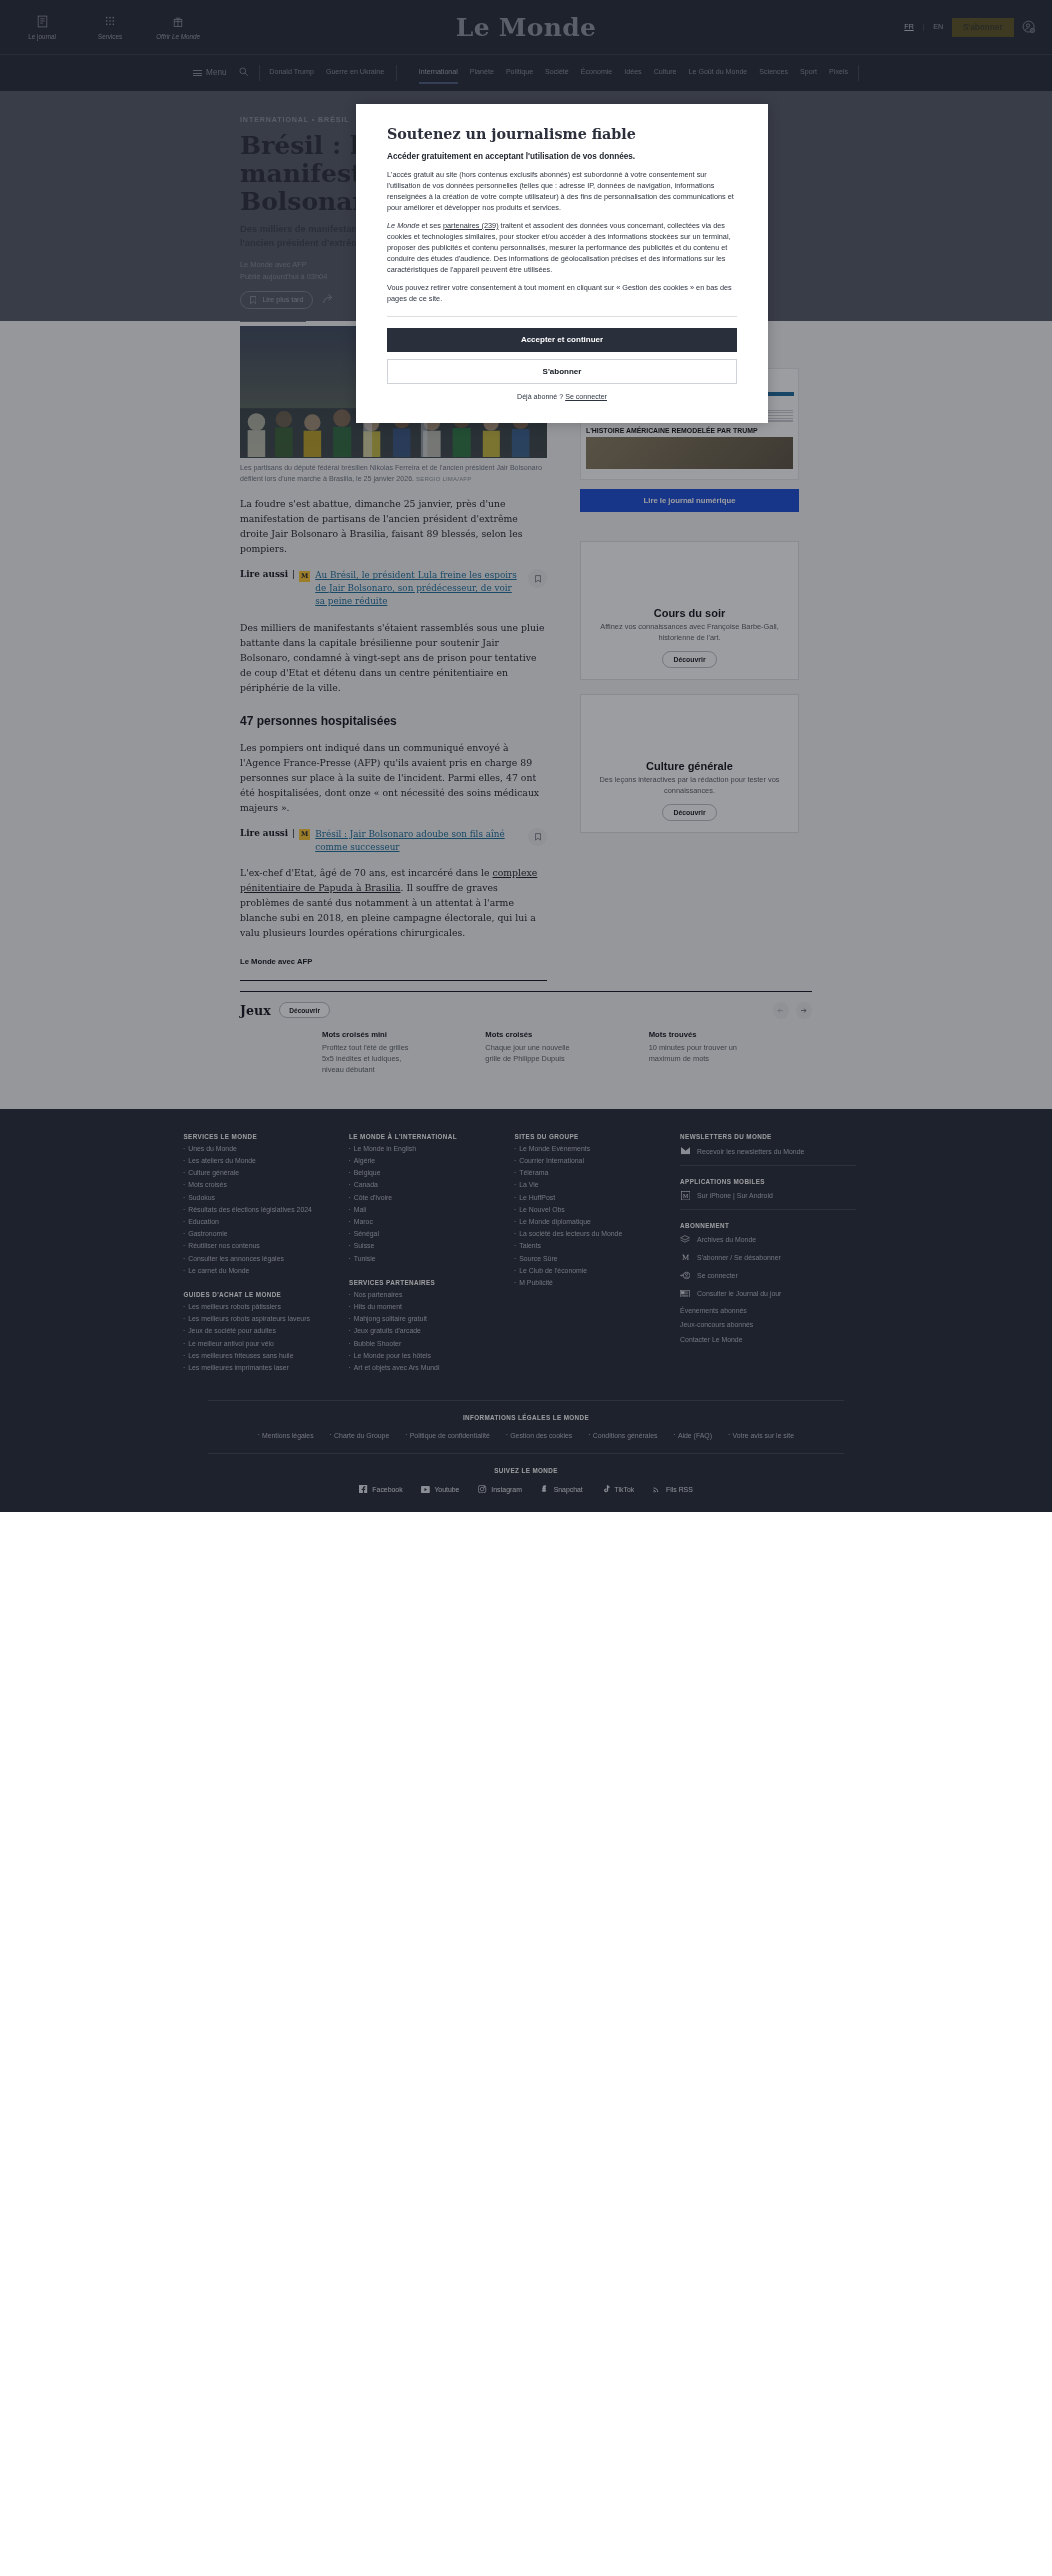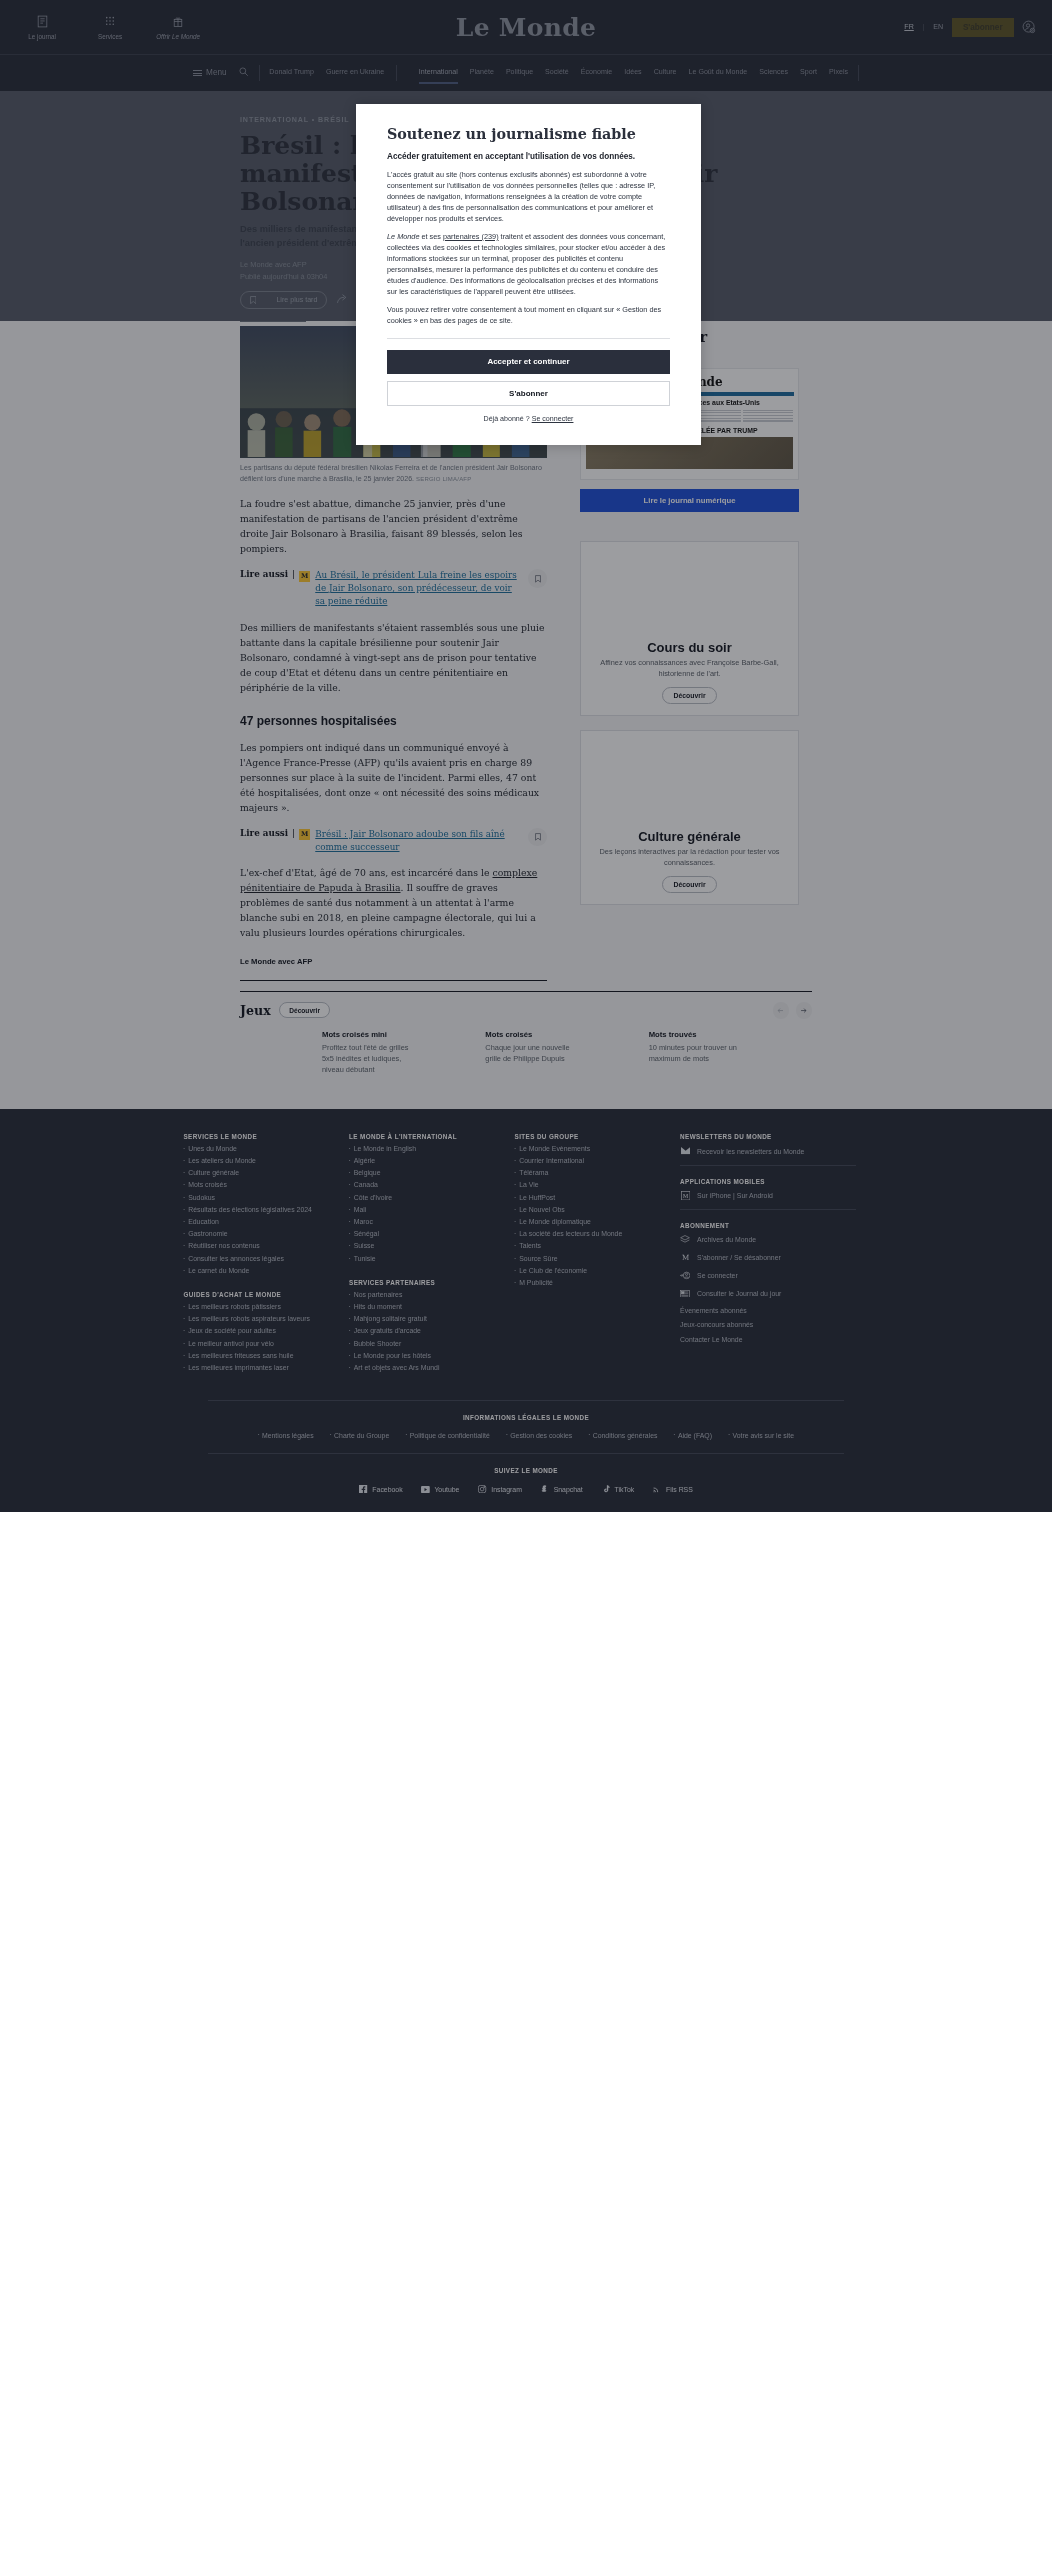--- a/index.html
+++ b/index.html
@@ -85,21 +85,21 @@
     color: #2b303c; margin-top: 7.7px; max-width: 493px;
   }
   .art-sub {
     font-family: "Liberation Sans", sans-serif; font-weight: 700; font-size: 9.3px; line-height: 1.45;
     color: #3b414e; margin-top: 7.7px; max-width: 449px;
   }
   .art-meta { margin-top: 8.8px; font-size: 7.4px; color: #878d99; line-height: 1.55; }
   .art-actions { margin-top: 8.8px; display: flex; align-items: center; gap: 10px; }
   .pill {
     border: 0.5px solid #7b818d; border-radius: 11px; color: #9ea4b0; font-size: 7.1px;
-    padding: 3.8px 8.8px; display: inline-flex; align-items: center; gap: 20px; cursor: pointer; background: transparent;
+    padding: 3.8px 8.8px; display: inline-flex; align-items: center; gap: 6px; cursor: pointer; background: transparent;
   }
   .share-ico { color: #9ea4b0; cursor: pointer; }
   .hero-rule { width: 66px; height: 0.5px; background: #6c727e; margin-top: 12px; }
 
   
   .body-area { background: #f4f5f7; padding-top: 4.4px; padding-bottom: 20px; }
   .grid { width: 572px; margin: 0 auto; display: flex; gap: 33px; align-items: flex-start; }
   .col-main { width: 307px; flex: none; }
   .col-side { width: 219px; flex: none; }
   .photo {
@@ -151,21 +151,21 @@
   .pt-line { height: 1.1px; background: #c9ccd2; margin-bottom: 1.6px; }
   .pt-photo { height: 32px; background: linear-gradient(135deg,#8a7d63,#5d5443); margin: 3.3px 5px 0 5px; }
   .read-digital {
     width: 100%; background: #1d4ed8; color: #fff; border: none; font-weight: 700; font-size: 7.7px;
     padding: 7.1px 0; margin-top: 8.8px; cursor: pointer;
   }
   .promo-card {
     border: 0.5px solid #dfe1e5; background: #fff; margin-top: 14.3px; padding: 0 0 11px 0; text-align: center;
   }
   .promo-img { height: 65px; background: #fff; }
-  .promo-title { font-family: "Liberation Sans", sans-serif; font-weight: 700; font-size: 13px; color: #12161f; margin-top: 33px; }
+  .promo-title { font-family: "Liberation Sans", sans-serif; font-weight: 700; font-size: 11px; color: #12161f; }
   .promo-desc { font-size: 7.4px; color: #5a6069; line-height: 1.45; margin-top: 3.3px; padding: 0 14.3px; }
   .promo-btn {
     margin-top: 7.7px; border: 0.5px solid #b9bdc5; border-radius: 11px; background: #fff;
     font-weight: 700; font-size: 6.9px; padding: 3.8px 10px; cursor: pointer; color: #12161f;
   }
 
   
   .jeux-sec { width: 572px; margin: 0 auto; padding-top: 10px; }
   .jeux-rule { height: 1.1px; background: #12161f; }
   .jeux-head { display: flex; align-items: center; gap: 8.8px; margin-top: 10px; position: relative; }
@@ -204,21 +204,21 @@
   .legal-link::before { content: "▪"; font-size: 3.8px; line-height: 1.9; }
   .social-links { display: flex; justify-content: center; gap: 18.6px; margin-top: 11px; padding-bottom: 18.6px; }
   .social { display: flex; align-items: center; gap: 4.4px; font-size: 6.9px; color: #e2e6ec; cursor: pointer; }
   .social .si { width: 8.8px; height: 8.8px; display: flex; align-items: center; justify-content: center; }
 
   
   .overlay {
     position: absolute; inset: 0; background: rgba(20,22,28,.42); z-index: 40;
   }
   .modal {
-    position: absolute; left: 356px; top: 104px; width: 345px;
+    position: absolute; left: 356px; top: 104px; width: 412px;
     background: #fff; z-index: 50; padding: 23px 31px 22px 31px;
     box-shadow: 0 1.1px 12px rgba(0,0,0,.22);
   }
   .m-title { font-family: "DejaVu Serif", serif; font-weight: 700; font-size: 14.3px; color: #2b303c; line-height: 1.1; }
   .m-sub { font-family: "Liberation Sans", sans-serif; font-weight: 700; font-size: 8.2px; color: #1c2029; margin-top: 8.8px; line-height: 1.33; }
   .m-p { font-size: 7.3px; line-height: 1.52; color: #2d3440; margin-top: 6.6px; }
   .m-p em { font-style: italic; }
   .m-p u { text-decoration: underline; cursor: pointer; }
   .m-rule { height: 0.5px; background: #dcdee2; margin-top: 12px; }
   .m-accept {

